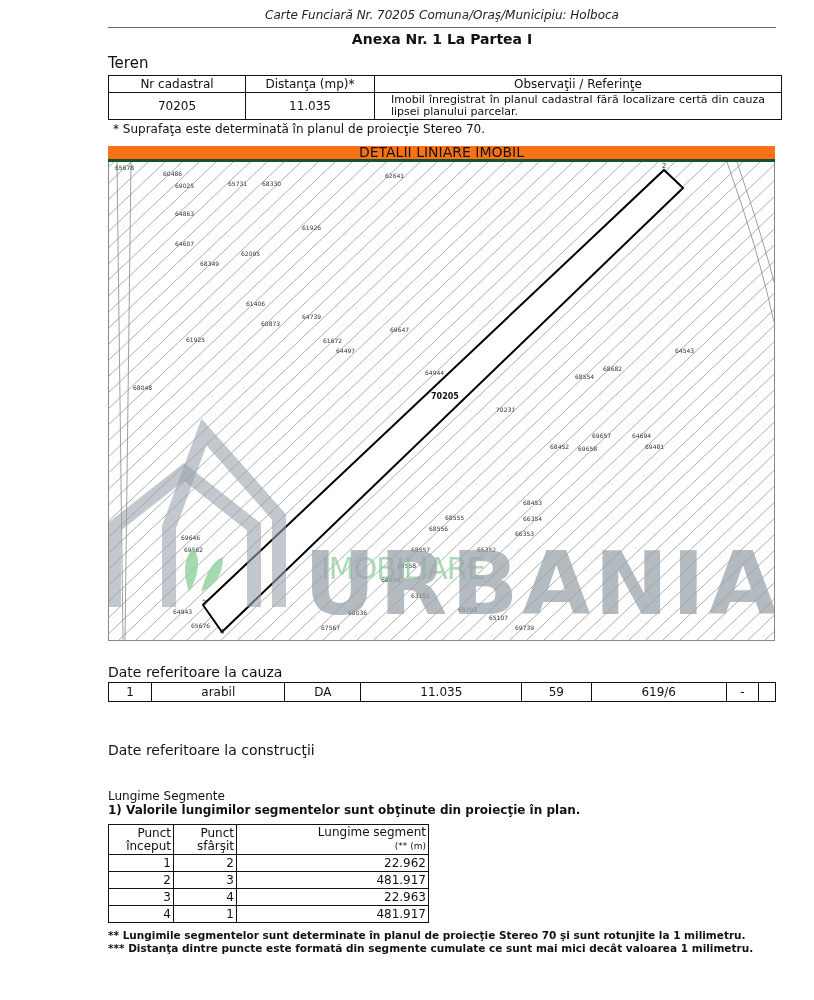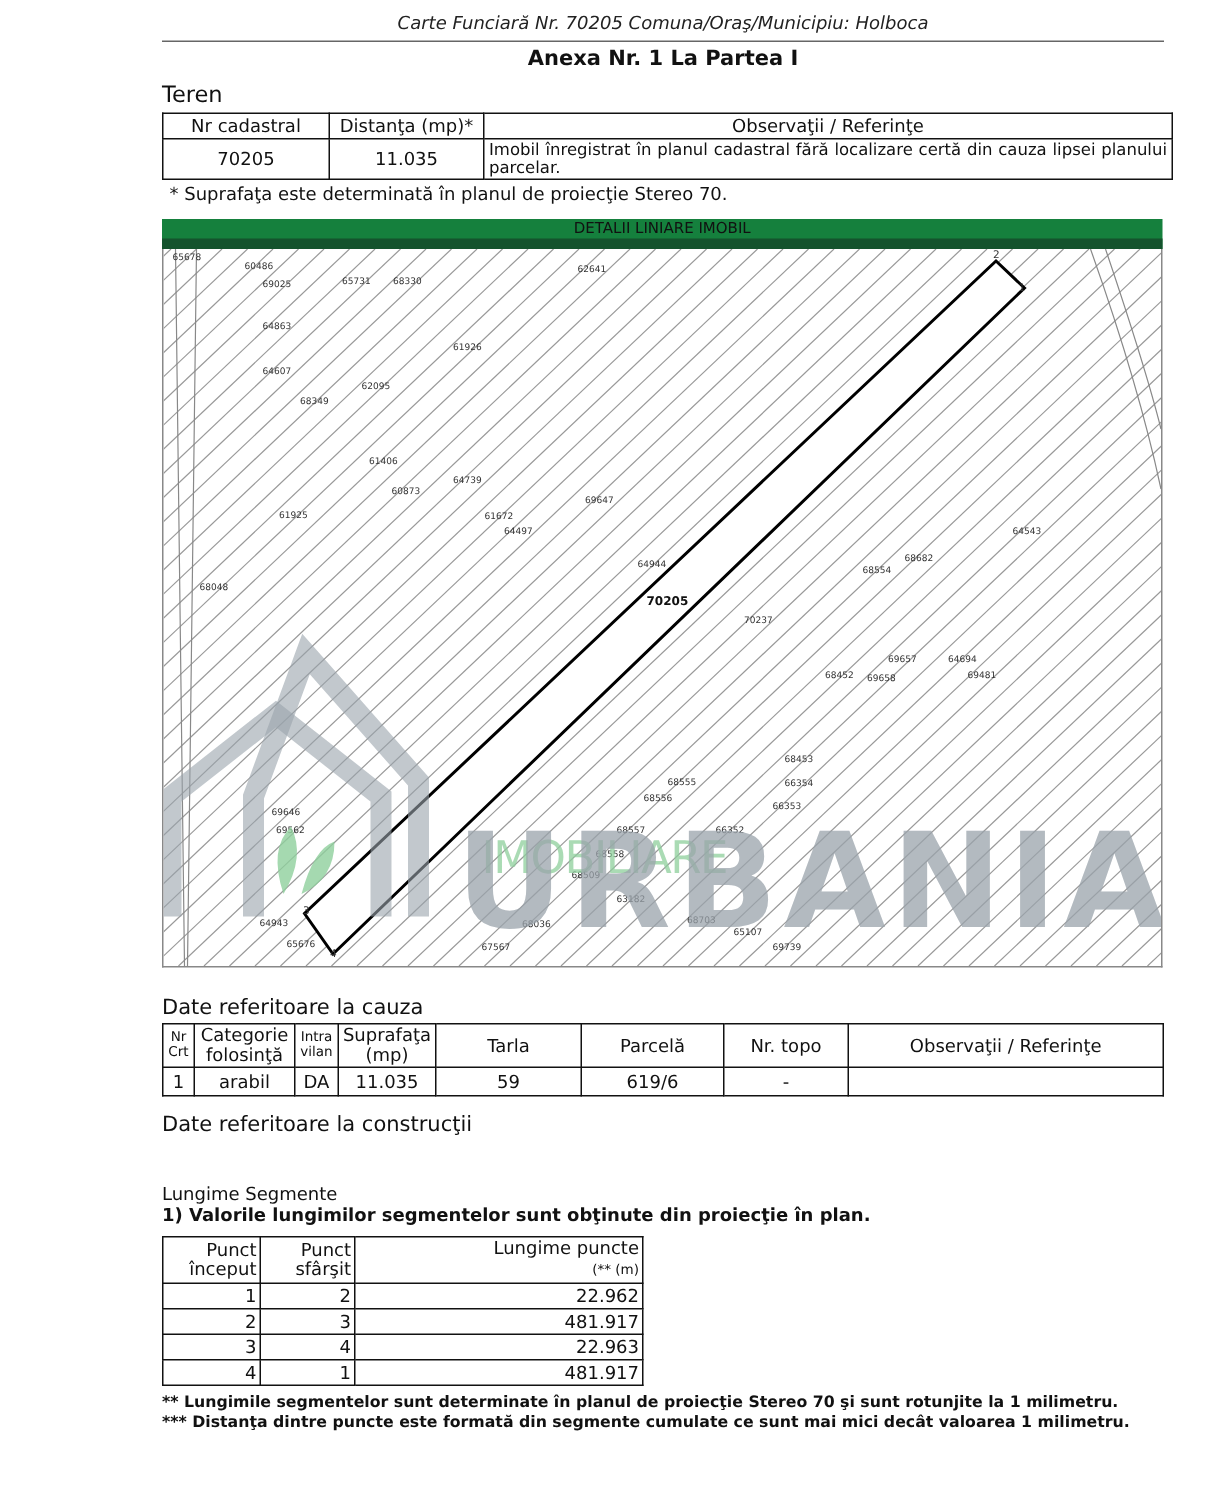--- a/index.html
+++ b/index.html
@@ -3,25 +3,25 @@
 <meta charset="utf-8">
 <style>
   html,body{margin:0;padding:0;background:#fff;}
   body{width:814px;height:1000px;position:relative;overflow:hidden;font-family:"DejaVu Sans",sans-serif;color:#111;}
   .header-line{position:absolute;left:108px;top:8px;width:668px;text-align:center;font-style:italic;font-size:12px;color:#222;}
   .header-rule{position:absolute;left:108px;top:27px;width:668px;height:1px;background:#666;}
   .anexa{position:absolute;left:108px;top:31px;width:668px;text-align:center;font-size:14px;font-weight:bold;}
   .h-teren{position:absolute;left:108px;top:54px;font-size:15px;}
   table{border-collapse:collapse;}
   .t1{position:absolute;left:108px;top:75px;width:674px;font-size:12px;}
-  .t1 td,.t1 th{border:1px solid #111;padding:1px 3px;font-weight:normal;text-align:center;}
+  .t1 td,.t1 th{border:1px solid #111;padding:1px 16px;font-weight:normal;text-align:center;}
   .t1 .obs{text-align:justify;font-size:11px;line-height:12px;}
   .note1{position:absolute;left:113px;top:122px;font-size:12px;}
   .map-wrap{position:absolute;left:108px;top:146px;width:667px;height:494px;}
-  .map-title{height:13px;background:#15803d;font-size:10px;text-align:center;line-height:13px;border-bottom:7px solid #14532d;}
+  .map-title{height:13px;background:#f97316;font-size:14px;text-align:center;line-height:13px;border-bottom:3px solid #14532d;}
   .map{position:relative;width:665px;height:478px;border:1px solid #888;border-top:none;overflow:hidden;background:#fff;}
   .map svg{position:absolute;left:0;top:0;}
   .plabel{position:absolute;font-size:6px;color:#333;}
   .wm1{position:absolute;left:212px;top:359px;font-size:30px;color:#8ecf9c;opacity:.75;letter-spacing:-1px;margin-top:30px;}
   .wm2{position:absolute;left:195px;top:370px;font-size:88px;font-weight:bold;color:#9aa3ab;opacity:.75;letter-spacing:4px;}
   .h2{position:absolute;left:108px;font-size:14px;}
   .t2{position:absolute;left:108px;top:682px;width:668px;font-size:12px;}
   .t2 td{border:1px solid #111;text-align:center;padding:1px 2px;line-height:13px;}
   .t2 .small{font-size:9px;line-height:10px;}
   .lung-title{position:absolute;left:108px;top:789px;font-size:12px;}
@@ -230,30 +230,20 @@
       <path d="M80,175 q-10,-30 5,-45 q10,20 -5,45 z M92,175 q8,-30 22,-35 q0,25 -22,35 z" fill="#8ecf9c" opacity=".8"></path>
     </svg>
     <div class="wm1">IMOBILIARE</div>
     <div class="wm2">URBANIA</div>
   </div>
 </div>
 
 <div class="h2" style="top:664px">Date referitoare la cauza</div>
 <table class="t2">
   <tbody>
-      <tr>
-    <td class="small" style="width:16px">Nr Crt</td>
-    <td style="width:62px">Categorie folosinţă</td>
-    <td class="small" style="width:24px">Intra vilan</td>
-    <td style="width:60px">Suprafaţa (mp)</td>
-    <td style="width:92px">Tarla</td>
-    <td style="width:90px">Parcelă</td>
-    <td style="width:78px">Nr. topo</td>
-    <td>Observaţii / Referinţe</td>
-  </tr>
   <tr>
     <td>1</td>
     <td>arabil</td>
     <td>DA</td>
     <td>11.035</td>
     <td>59</td>
     <td>619/6</td>
     <td>-</td>
     <td style="height:16px"></td>
   </tr>
@@ -262,21 +252,21 @@
 
 <div class="h2" style="top:742px">Date referitoare la construcţii</div>
 
 <div class="lung-title">Lungime Segmente</div>
 <div class="lung-sub">1) Valorile lungimilor segmentelor sunt obţinute din proiecţie în plan.</div>
 <table class="t3">
   <tbody>
       <tr class="hdr">
     <td style="width:60px">Punct început</td>
     <td style="width:58px">Punct sfârşit</td>
-    <td><span>Lungime puncte</span><br><span class="unit">(** (m)</span></td>
+    <td><span>Lungime segment</span><br><span class="unit">(** (m)</span></td>
   </tr>
   <tr>
         <td>1</td>
         <td>2</td>
         <td>22.962</td>
       </tr>
   <tr>
         <td>2</td>
         <td>3</td>
         <td>481.917</td>

